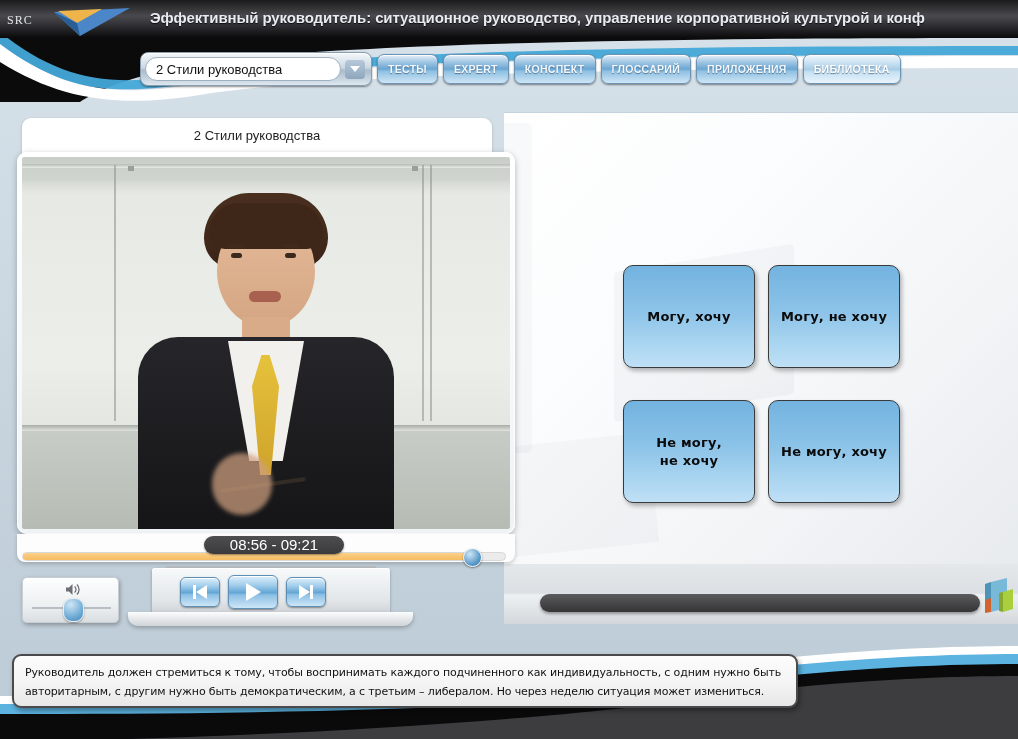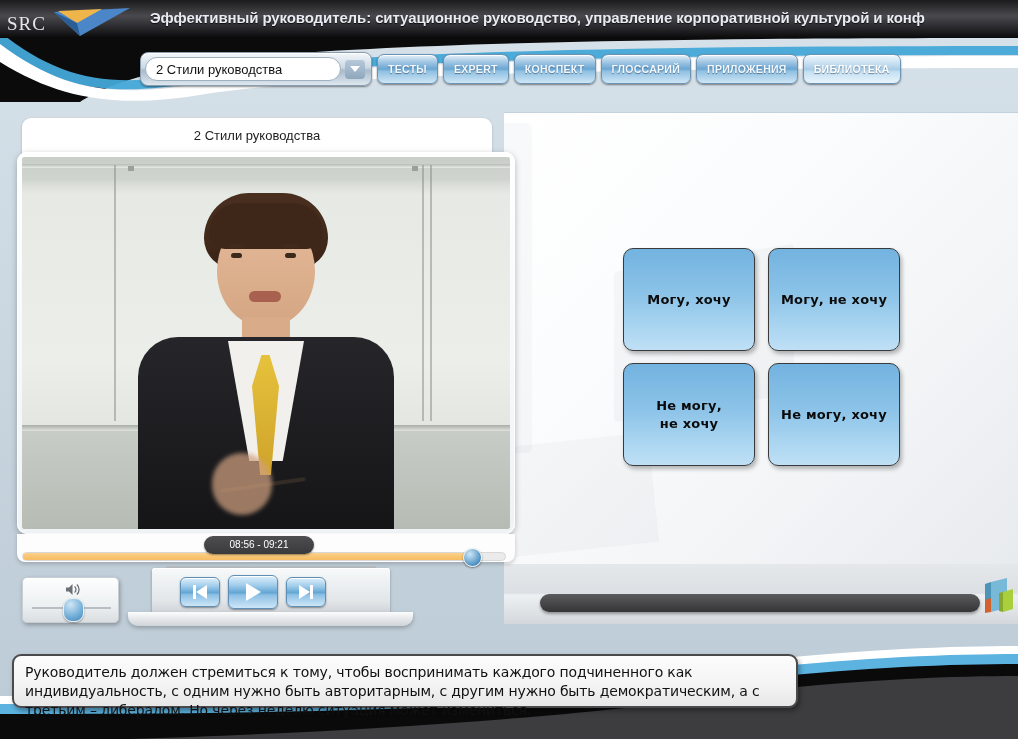--- a/index.html
+++ b/index.html
@@ -12,21 +12,21 @@
   .topbar{position:absolute;left:0;top:0;width:1018px;height:38px;
           background:linear-gradient(180deg,#1b1b1d 0%,#4a4a4e 42%,#2c2c30 70%,#0a0a0b 100%);
           z-index:40;overflow:hidden;}
   .course-title{position:absolute;left:150px;top:6px;width:860px;height:24px;
           color:#e9eaf2;font-size:15px;font-weight:bold;line-height:24px;
           white-space:nowrap;overflow:hidden;letter-spacing:-0.1px;
           text-shadow:0 1px 1px rgba(0,0,0,.8);}
 
   
   .logo{position:absolute;left:4px;top:4px;width:130px;height:34px;z-index:42;}
-  .logo .src-text{position:absolute;left:3px;top:9px;font-size:19px;color:#e4e6ea;
+  .logo .src-text{position:absolute;left:3px;top:9px;font-size:12px;color:#e4e6ea;
           letter-spacing:1px;font-family:"Liberation Serif",serif;}
   .logo svg{position:absolute;left:46px;top:2px;}
 
   
   .swoosh-top{position:absolute;left:0;top:22px;width:1018px;height:80px;z-index:38;}
 
   
   .navbar{position:absolute;left:140px;top:48px;height:42px;z-index:45;
           display:flex;align-items:center;gap:5px;}
   .sel-wrap{position:relative;width:232px;height:34px;border-radius:8px;
@@ -94,22 +94,22 @@
         clip-path:polygon(0 0,100% 0,72% 100%,28% 100%);}
   .p-tie{position:absolute;left:136px;top:164px;width:27px;height:120px;
         background:linear-gradient(180deg,#e6c23c,#cfa32a);
         clip-path:polygon(35% 0,65% 0,100% 26%,70% 100%,30% 100%,0 26%);}
   .p-hand{position:absolute;left:96px;top:262px;width:60px;height:62px;border-radius:30px;
         background:rgba(206,160,128,.72);filter:blur(2px);}
   .p-pen{position:absolute;left:104px;top:292px;width:86px;height:4px;border-radius:2px;
         background:rgba(60,50,40,.75);transform:rotate(-8deg);filter:blur(.6px);}
 
   
-  .time-pill{position:absolute;left:204px;top:536px;width:110px;height:18px;border-radius:9px;
-        background:linear-gradient(180deg,#4e4e50,#3a3a3c);color:#fff;font-size:10px;
+  .time-pill{position:absolute;left:204px;top:536px;width:140px;height:18px;border-radius:9px;
+        background:linear-gradient(180deg,#4e4e50,#3a3a3c);color:#fff;font-size:15px;
         text-align:center;line-height:18px;z-index:22;
         box-shadow:0 1px 2px rgba(0,0,0,.4);}
   .prog-strip{position:absolute;left:17px;top:534px;width:498px;height:28px;background:#fdfdfd;
         border-radius:0 0 8px 8px;z-index:14;box-shadow:0 2px 4px rgba(0,0,0,.2);}
   .prog-track{position:absolute;left:22px;top:552px;width:484px;height:9px;border-radius:5px;
         background:#ebebeb;border:1px solid #d8d8d8;box-sizing:border-box;z-index:20;cursor:pointer;}
   .prog-fill{position:absolute;left:0;top:0;height:100%;width:94.5%;border-radius:4px 0 0 4px;
         background:linear-gradient(180deg,#fbd089,#f6bc61);}
   .prog-knob{position:absolute;left:463px;top:548px;width:17px;height:17px;border-radius:50%;
         background:radial-gradient(circle at 35% 30%,#cfe6f6,#4d92c4 70%,#2f6f9f);
@@ -156,43 +156,43 @@
   .slide-panel{position:absolute;left:504px;top:112px;width:514px;height:452px;
         background:linear-gradient(135deg,#ffffff 0%,#fbfcfd 35%,#f2f4f6 70%,#e8ebee 100%);
         border-top:1px solid #c3d2dd;z-index:8;overflow:hidden;}
   .wm{position:absolute;opacity:.07;}
   .wm1{left:110px;top:145px;width:180px;height:150px;background:#8c9aa6;
         transform:skewY(-9deg);border-radius:4px;}
   .wm2{left:130px;top:160px;width:150px;height:120px;background:#fff;transform:skewY(-9deg);}
   .wm3{left:-20px;top:10px;width:48px;height:330px;background:#9aa7b3;border-radius:6px;}
   .wm4{left:-60px;top:330px;width:210px;height:110px;background:#97a4b0;transform:rotate(-6deg);}
 
-  .cards{position:absolute;left:119px;top:135px;width:282px;height:230px;
+  .cards{position:absolute;left:119px;top:152px;width:282px;height:230px;
         display:grid;grid-template-columns:132px 132px;grid-template-rows:103px 103px;
-        gap:12px 13px;z-index:12;}
+        gap:32px 13px;z-index:12;}
   .card{border-radius:10px;border:1px solid #3a3a3a;box-sizing:border-box;
         background:linear-gradient(180deg,#73b3e0 0%,#8cc3e8 45%,#a8d4f0 75%,#bfe0f6 100%);
         box-shadow:2px 3px 4px rgba(0,0,0,.28);
         display:flex;align-items:center;justify-content:center;text-align:center;
         font-size:13px;font-weight:bold;color:#0b0b0b;line-height:1.35;
         font-family:"DejaVu Sans",sans-serif;letter-spacing:.2px;white-space:pre-line;cursor:pointer;}
 
   
   .shelf{position:absolute;left:504px;top:564px;width:514px;height:60px;z-index:9;
         background:linear-gradient(180deg,#e4e8eb 0%,#dcdfe3 48%,#eef1f3 52%,#d3d7db 100%);}
   .darkbar{position:absolute;left:36px;top:30px;width:440px;height:18px;border-radius:9px;
         background:linear-gradient(180deg,#5b5b5d,#353537);box-shadow:0 2px 3px rgba(0,0,0,.35);}
   .chart3d{position:absolute;left:983px;top:572px;width:34px;height:45px;z-index:11;}
 
   
   .caption{position:absolute;left:12px;top:654px;width:786px;height:54px;border-radius:9px;
         background:linear-gradient(180deg,#fcfcfc 0%,#f4f4f4 55%,#e7e7e7 100%);
         border:2px solid #4a4a4c;box-sizing:border-box;z-index:30;
         box-shadow:2px 3px 5px rgba(0,0,0,.35);padding:7px 11px;}
-  .caption p{margin:0;font-size:14px;line-height:19px;color:#111;
+  .caption p{margin:0;font-size:11px;line-height:19px;color:#111;
         font-family:"DejaVu Sans",sans-serif;letter-spacing:-.15px;}
 
   
   .swoosh-bot{position:absolute;left:0;bottom:0;width:1018px;height:105px;z-index:26;}
 </style>
 </head>
 <body>
 
 <div id="app">
 

